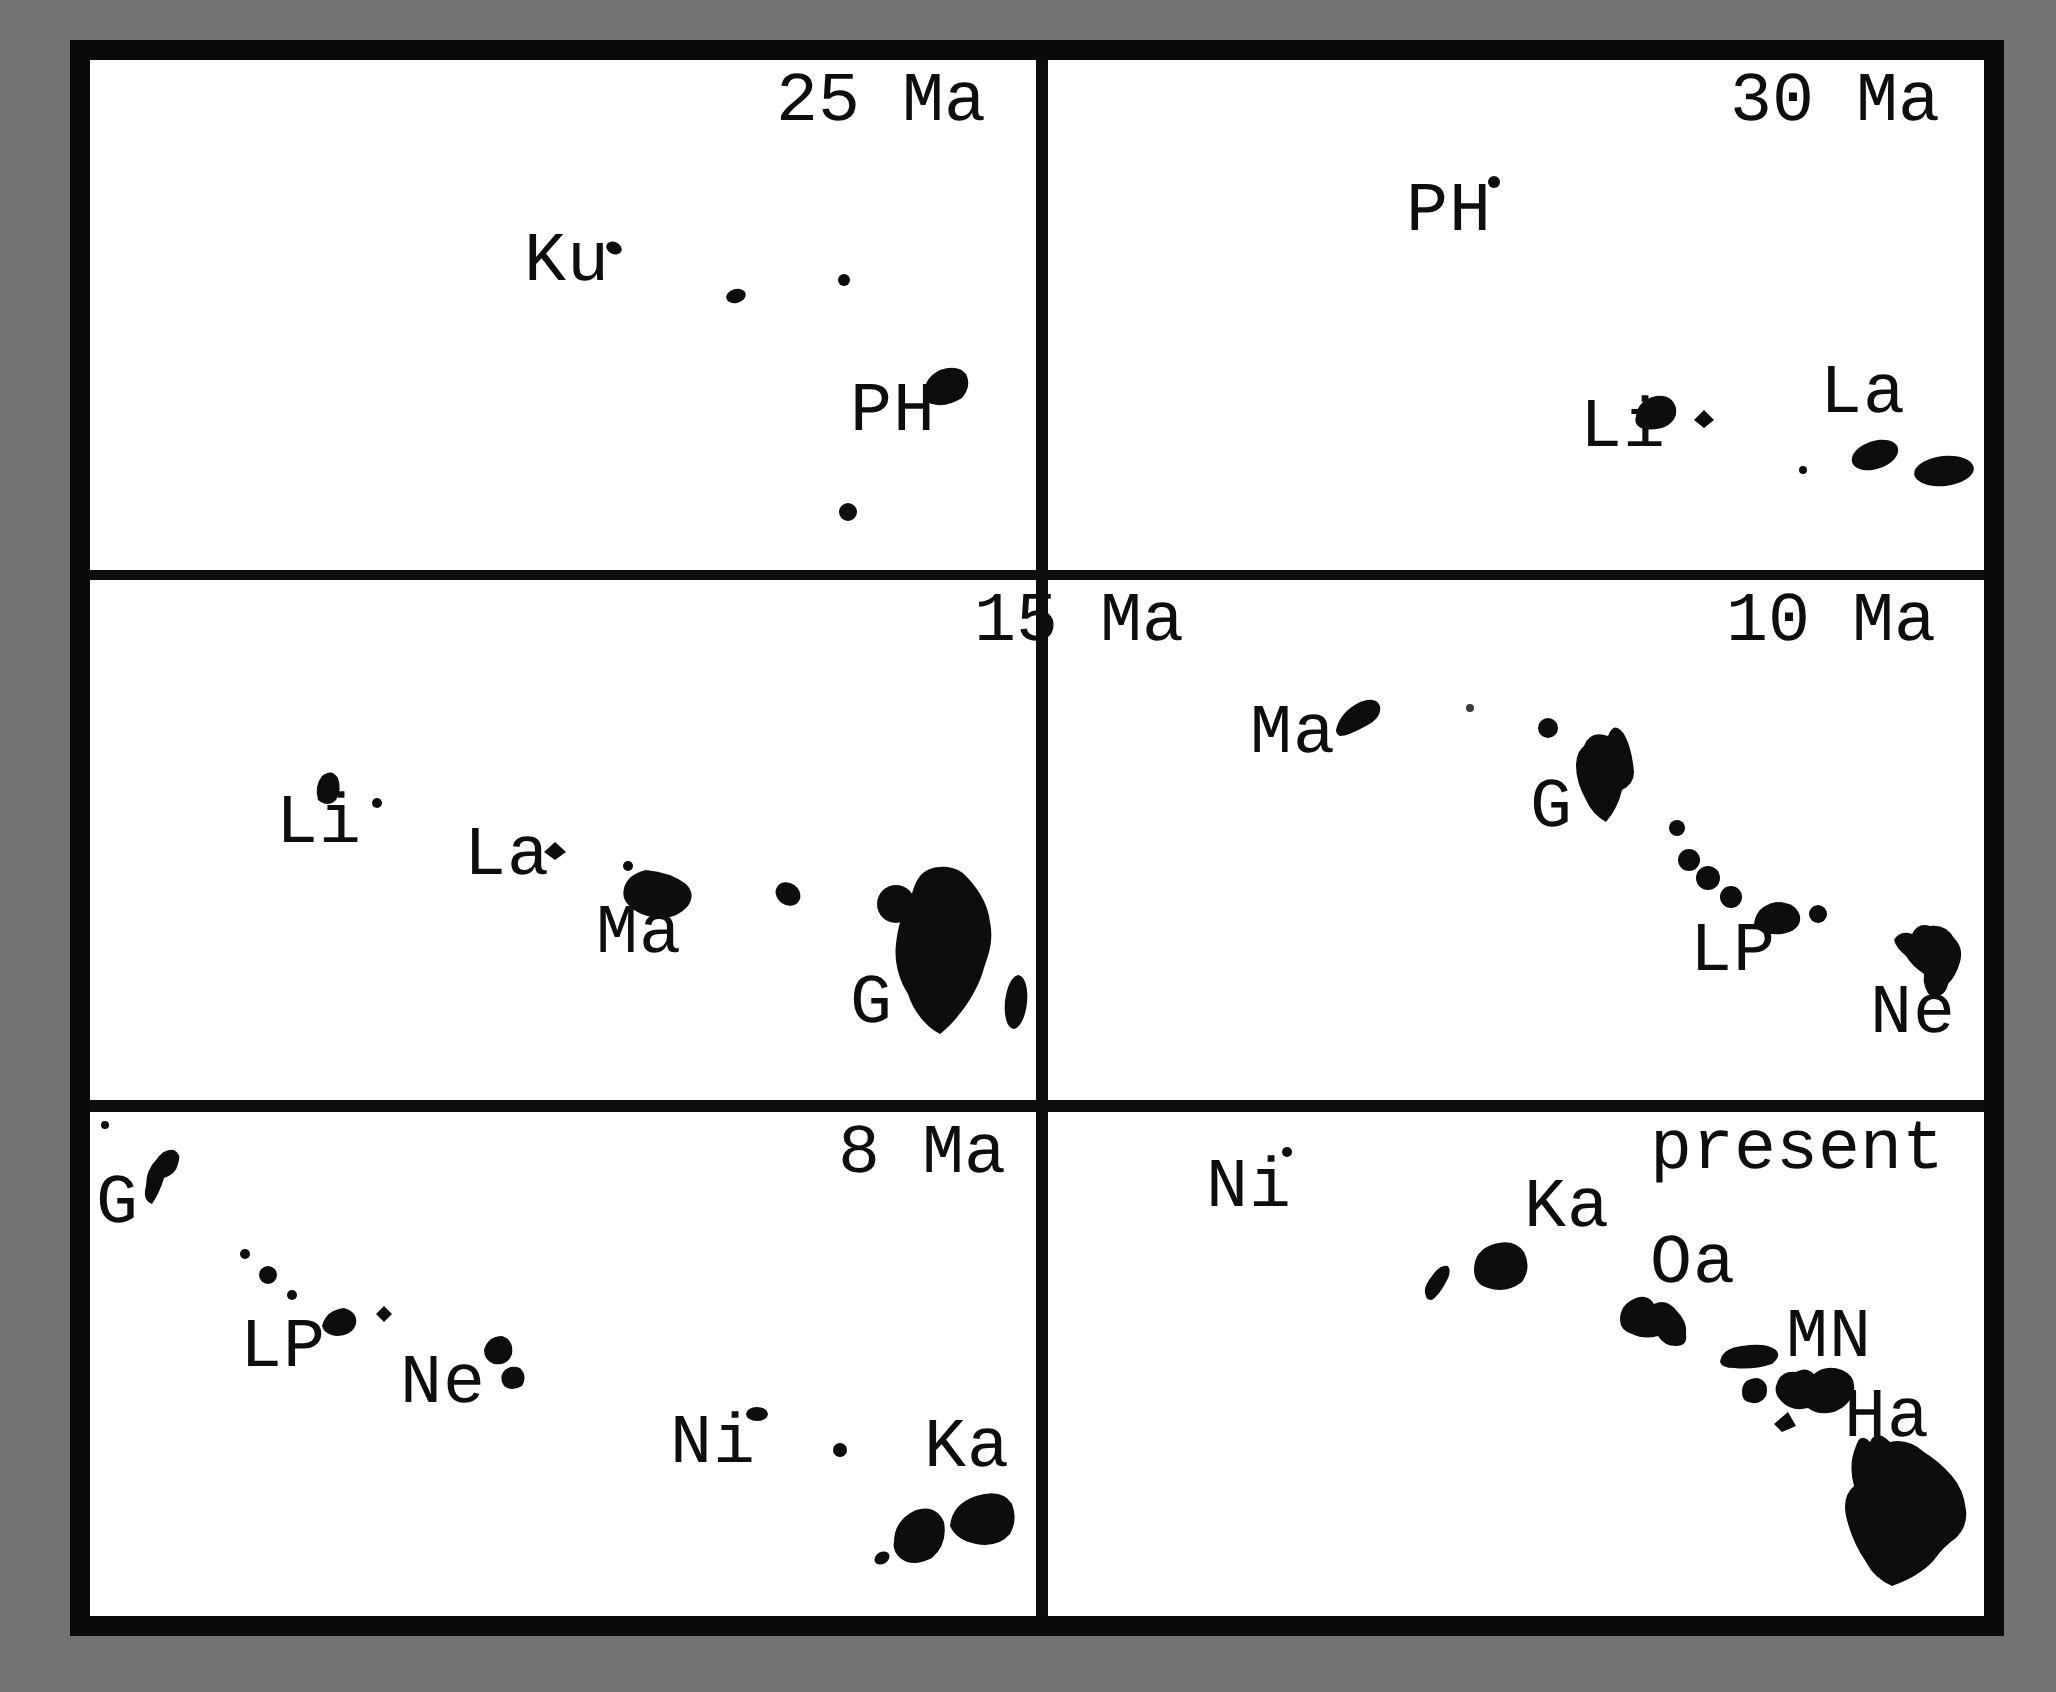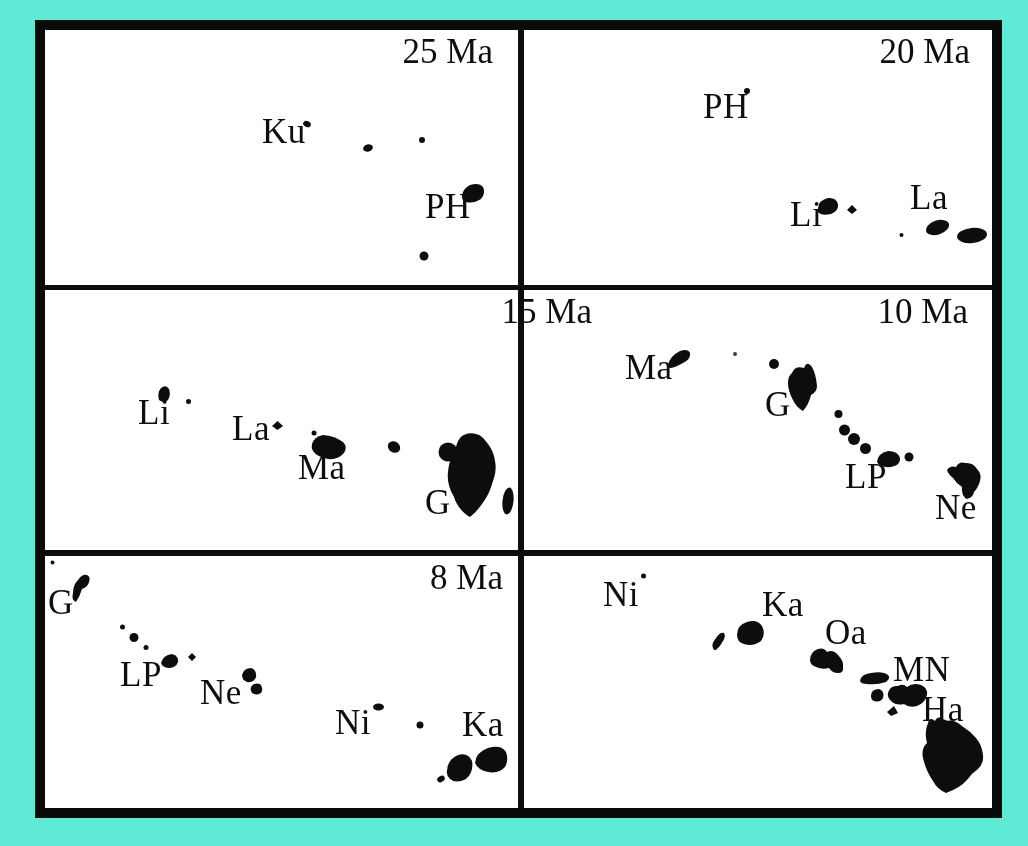--- a/index.html
+++ b/index.html
@@ -1,17 +1,17 @@
 <!DOCTYPE html>
 <html><head>
 <meta charset="utf-8">
 <style>
   html,body{margin:0;padding:0;background:#ffffff;}
-  .page{position:relative;width:1028px;height:846px;background:#5eead4;overflow:hidden;
-        font-family:Liberation Serif, serif;color:#0e0e0e;}
+  .page{position:relative;width:1028px;height:846px;background:#737373;overflow:hidden;
+        font-family:Liberation Mono, monospace;color:#0e0e0e;}
   .figure{position:absolute;left:35px;top:20px;width:947px;height:778px;
           border:10px solid #0a0a0a;background:#ffffff;}
   .vdiv{position:absolute;left:473px;top:0;width:6px;height:778px;background:#0d0d0d;}
   .hdiv{position:absolute;left:0;width:947px;height:5px;background:#0d0d0d;}
   .panel{position:absolute;overflow:hidden;}
   .panel svg{position:absolute;left:0;top:0;}
   .lbl{position:absolute;font-size:35px;line-height:1;white-space:nowrap;color:#0e0e0e;
        letter-spacing:0.5px;}
   .time{position:absolute;font-size:35px;line-height:1;white-space:nowrap;color:#0e0e0e;}
   .ink{fill:#0d0d0d;}
@@ -41,21 +41,21 @@
 
     <section class="panel" style="left:479px;top:0;width:468px;height:255px">
       <svg width="468" height="255" viewBox="0 0 468 255">
         <circle class="ink" cx="223" cy="61" r="3"></circle>
         <path class="ink" d="M294,178 Q295,170 304,168 Q312,167 314,174 Q315,181 307,184 Q298,186 295,183 Q293,181 294,178 Z"></path>
         <path class="ink" d="M323,180 L328,175 L333,180 L328,184 Z"></path>
         <circle class="ink" cx="377.5" cy="205" r="2"></circle>
         <ellipse class="ink" cx="413.5" cy="197.5" rx="12" ry="7" transform="rotate(-18 413.5 197.5)"></ellipse>
         <ellipse class="ink" cx="448" cy="205.5" rx="15" ry="7.5" transform="rotate(-6 448 205.5)"></ellipse>
       </svg>
-      <div class="time" style="right:22px;top:4px">20 Ma</div>
+      <div class="time" style="right:22px;top:4px">30 Ma</div>
       <div class="lbl" style="left:179px;top:59px">PH</div>
       <div class="lbl" style="left:266px;top:167px">Li</div>
       <div class="lbl" style="left:386px;top:150px">La</div>
     </section>
 
     <section class="panel" style="left:0;top:260px;width:570px;height:260px">
       <svg width="473" height="260" viewBox="0 0 473 260">
         <path class="ink" d="M114,110 Q112,103 116,98 Q121,94 124,99 Q126,105 123,110 Q119,114 114,110 Z"></path>
         <circle class="ink" cx="143.5" cy="111.5" r="2.5"></circle>
         <path class="ink" d="M227,136 L232.5,131 L238,136 L232.5,140 Z"></path>
@@ -124,20 +124,21 @@
         <circle class="ink" cx="119.5" cy="20" r="2.5"></circle>
         <path class="ink" d="M213,79 Q213,69 223,66 Q233,63 238,70 Q242,78 237,85 Q229,91 220,88 Q213,86 213,79 Z"></path>
         <path class="ink" d="M189,92 Q187,88 192,82 Q196,76 200,77 Q202,80 199,85 Q196,91 192,94 Q189,94 189,92 Z"></path>
         <path class="ink" d="M286,104 Q286,96 294,93 Q300,91 303,96 Q309,93 314,99 Q320,105 319,111 Q320,117 314,117 Q308,117 305,112 Q298,114 292,111 Q286,109 286,104 Z"></path>
         <path class="ink" d="M336,125 Q337,118 347,117 Q359,115 364,119 Q367,122 362,126 Q353,129 343,128 Q337,128 336,125 Z"></path>
         <path class="ink" d="M347,140 Q347,133 355,133 Q361,135 359,142 Q356,147 350,145 Q347,144 347,140 Z"></path>
         <path class="ink" d="M364,137 Q366,129 374,130 Q379,127 383,131 Q389,126 397,129 Q404,132 403,139 Q401,147 393,150 Q385,152 380,148 Q372,150 367,145 Q363,141 364,137 Z"></path>
         <path class="ink" d="M363,156 L370,150 L374,157 L367,160 Z"></path>
         <path class="ink" d="M404,167 Q406,160 411,165 Q414,158 421,165 Q430,163 438,170 Q446,175 452,182 Q458,189 459,199 Q460,207 454,213 Q448,217 443,224 Q436,232 422,237 Q413,233 409,225 Q402,215 399,202 Q397,192 403,187 Q400,176 404,167 Z"></path>
       </svg>
+      <div class="time" style="right:20px;top:2px">present</div>
       <div class="lbl" style="left:79px;top:21px">Ni</div>
       <div class="lbl" style="left:238px;top:31px">Ka</div>
       <div class="lbl" style="left:301px;top:59px">Oa</div>
       <div class="lbl" style="left:369px;top:96px">MN</div>
       <div class="lbl" style="left:398px;top:136px">Ha</div>
     </section>
 
   </div>
 </div>
 

